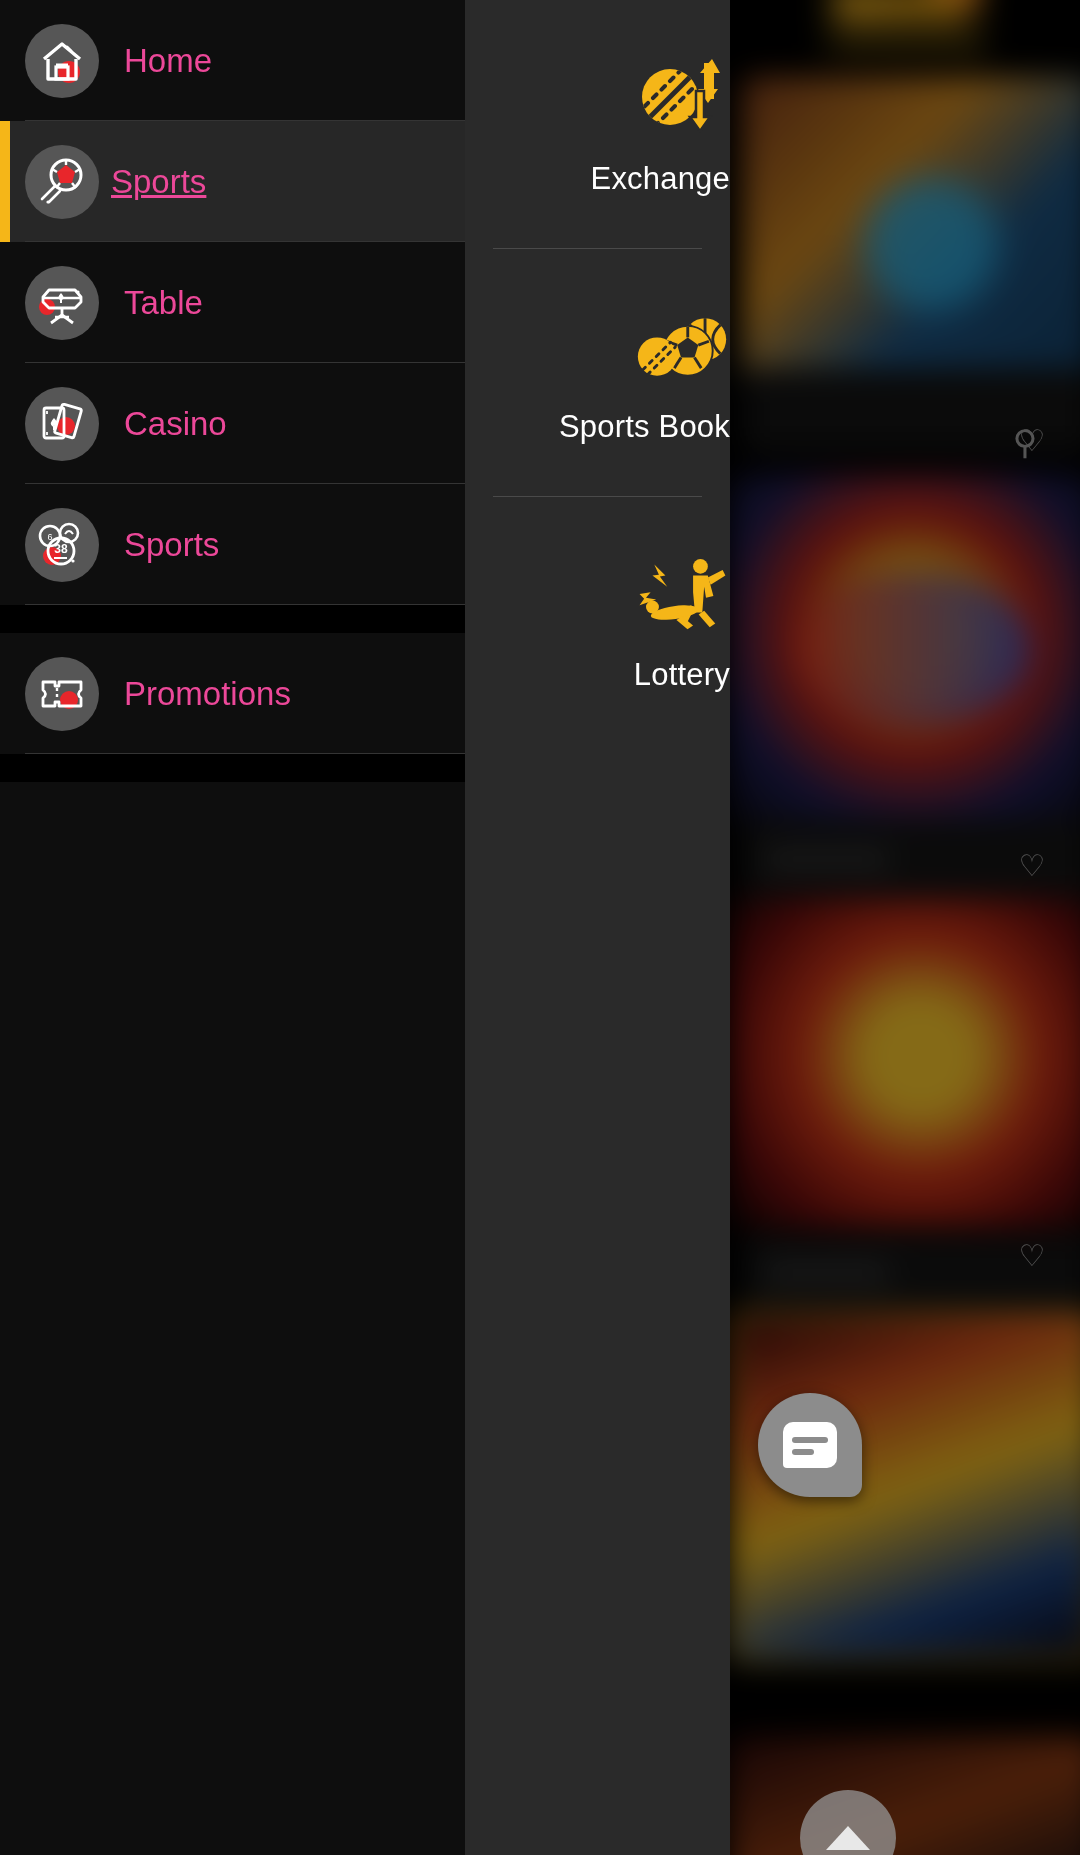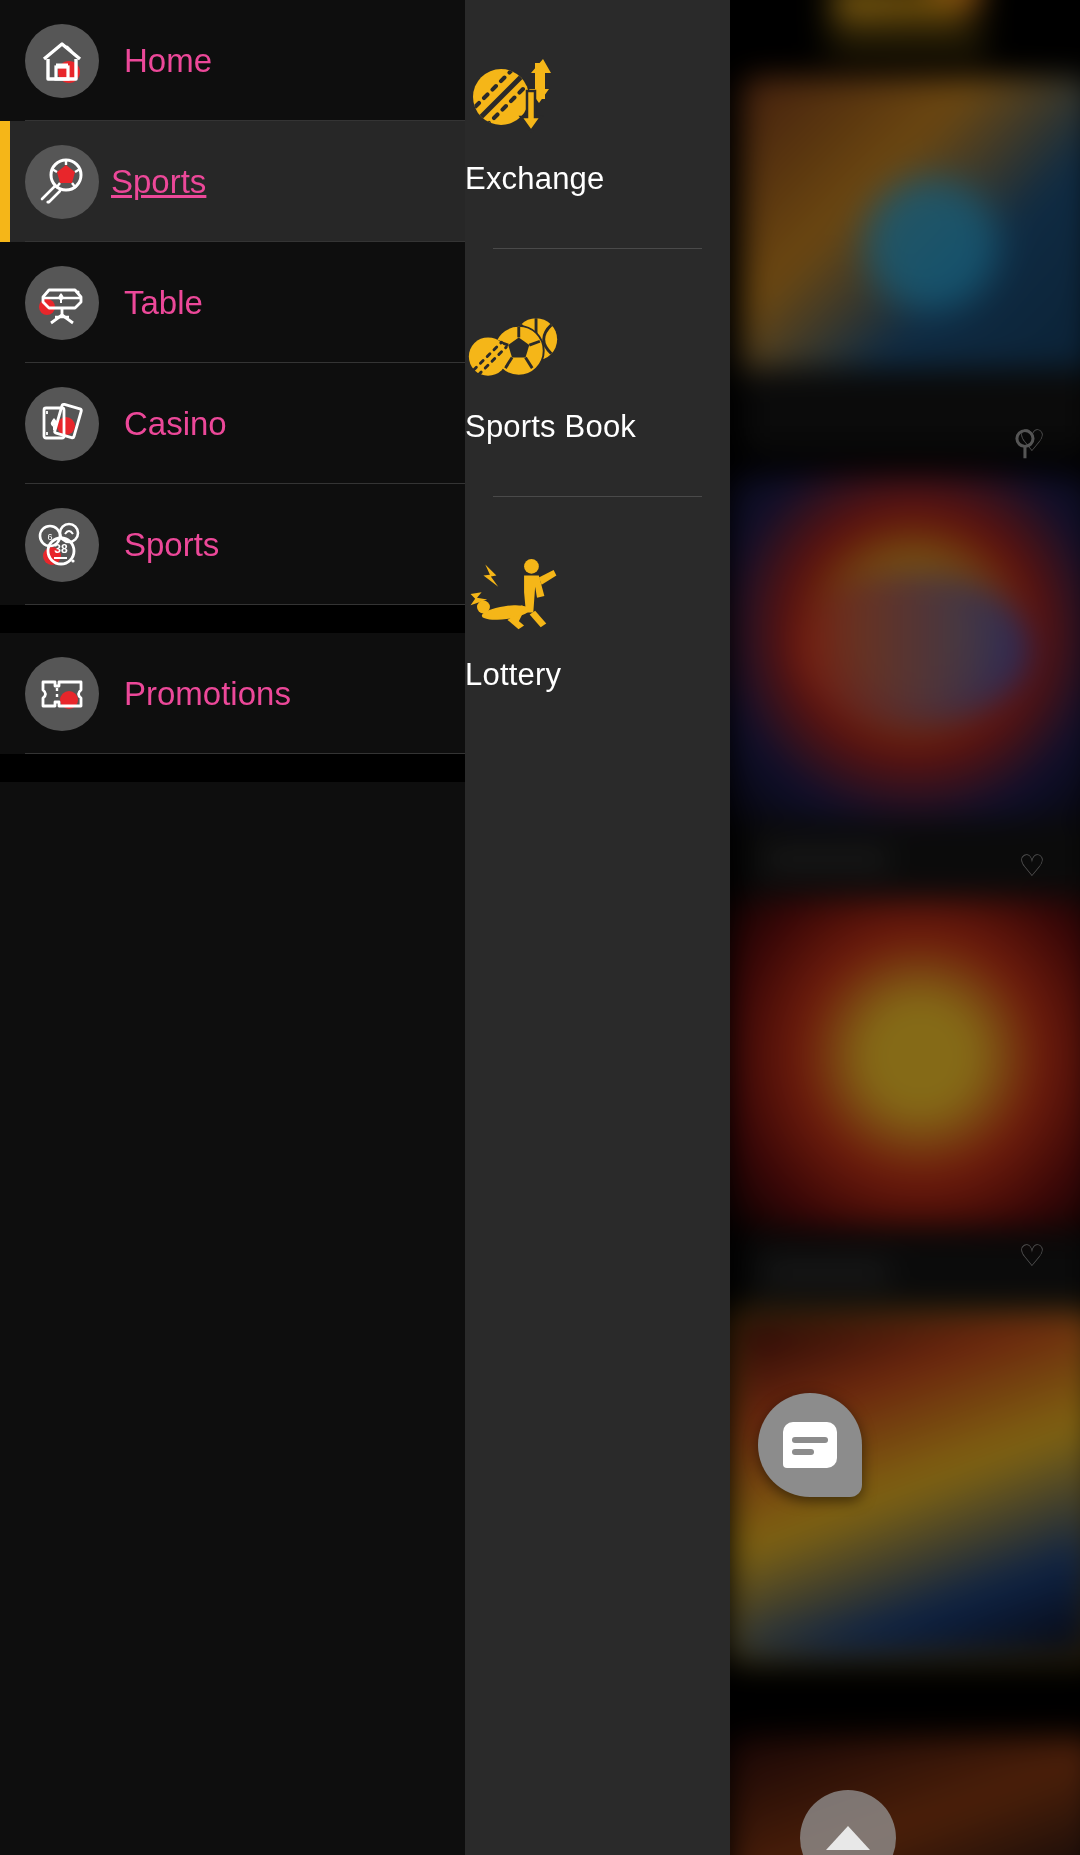--- a/index.html
+++ b/index.html
@@ -106,21 +106,21 @@
     border-bottom:24px solid #e8e8e8;
   }
 
   
   .submenu {
     position:absolute; left:465px; top:0; width:265px; height:1855px;
     background:#2a2a2a;
   }
   .submenu-item {
     position:relative;
-    display:flex; flex-direction:column; align-items:flex-start; justify-content:center;
+    display:flex; flex-direction:column; align-items:flex-end; justify-content:center;
     height:248px; cursor:pointer;
   }
   .submenu-item + .submenu-item::before {
     content:""; position:absolute; top:0; left:28px; right:28px;
     height:1px; background:#4a4a4a;
   }
   .submenu-icon {
     width:96px; height:96px;
     display:flex; align-items:center; justify-content:center;
     margin-bottom:14px;

